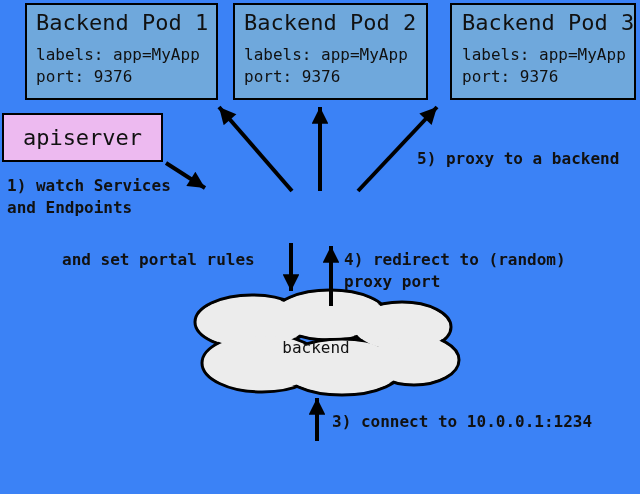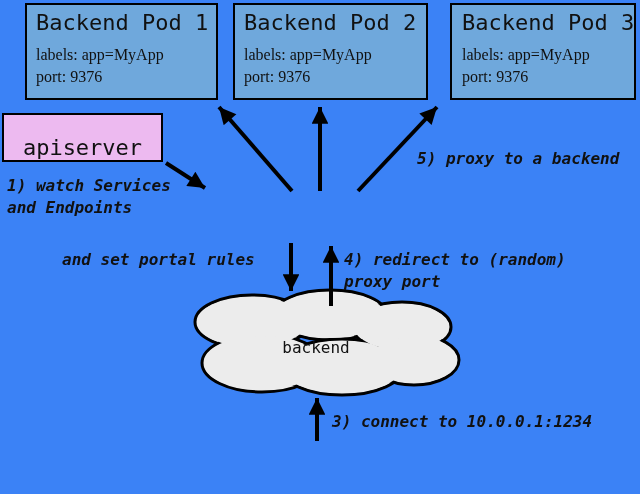--- a/index.html
+++ b/index.html
@@ -28,25 +28,25 @@
   }
 
   .pod {
     background: var(--pod_blue);
     border: 2px solid var(--outline_black);
     top: 3px;
     height: 97px;
     padding: 4px 0 0 9px;
   }
   .pod-title { font-size: 22px; line-height: 28px; margin-bottom: 7px; white-space: nowrap; }
-  .pod-line  { font-size: 16px; line-height: 22px; white-space: nowrap; font-family: Liberation Serif, serif; }
+  .pod-line  { font-size: 16px; line-height: 22px; white-space: nowrap; }
 
   .node {
     display: flex;
-    align-items: flex-end;
+    align-items: center;
     justify-content: center;
     border: 2px solid var(--outline_black);
     white-space: nowrap;
   }
 
   .apiserver {
     left: 2px; top: 113px; width: 161px; height: 49px;
     background: var(--apiserver_pink);
     font-size: 22px;
   }
@@ -73,21 +73,20 @@
     z-index: 2;
   }
 
   .step {
     position: absolute;
     font-weight: bold;
     font-size: 16px;
     line-height: 22px;
     white-space: nowrap;
     z-index: 2;
-    font-style: italic;
   }
   .step-1 { left: 7px;   top: 175px; }
   .step-2 { left: 62px;  top: 249px; }
   .step-3 { left: 332px; top: 411px; }
   .step-4 { left: 344px; top: 249px; }
   .step-5 { left: 417px; top: 148px; }
 
   .arrow { stroke: var(--outline_black); stroke-width: 4; }
   .cloud-stroke ellipse { fill: var(--cloud_gray); stroke: var(--outline_black); stroke-width: 3; }
   .cloud-fill ellipse   { fill: var(--cloud_gray); stroke: none; }

